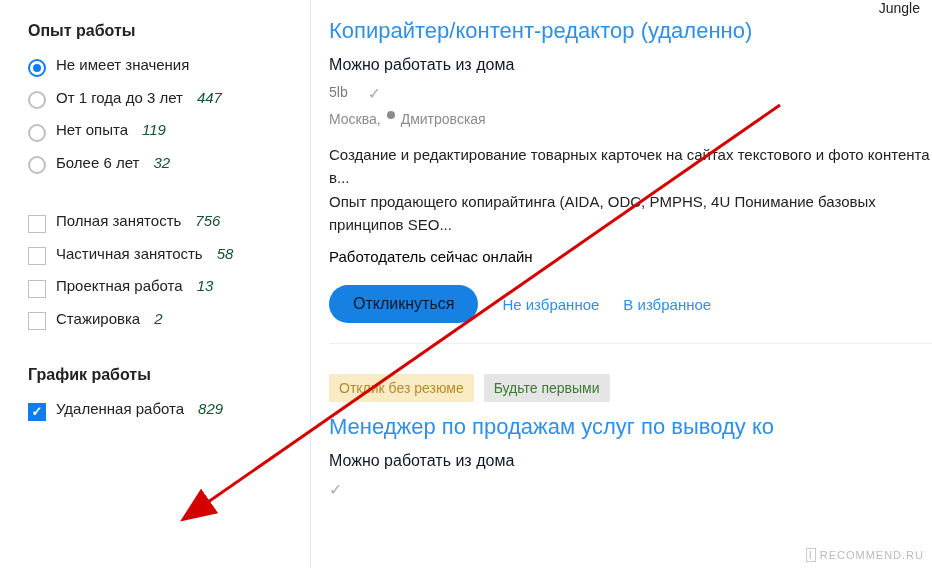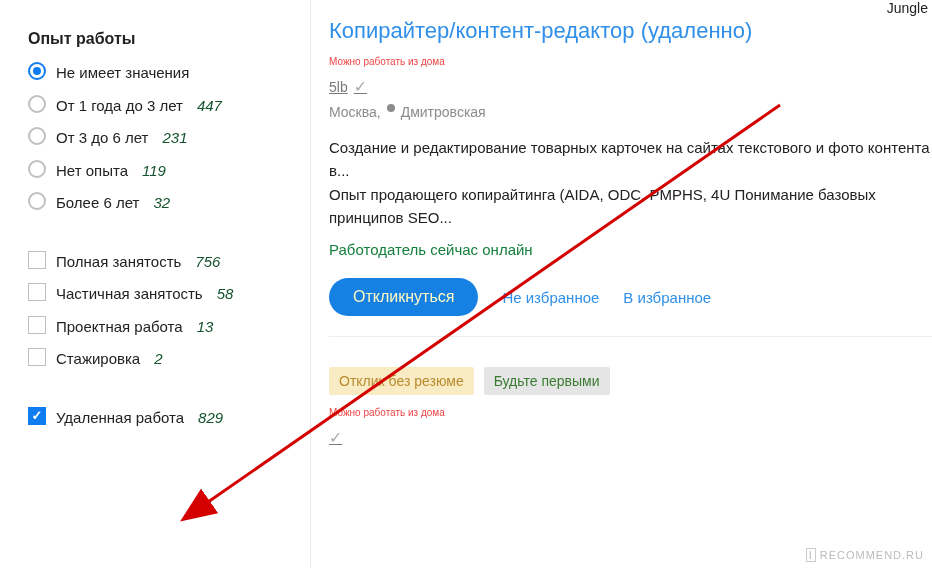--- a/index.html
+++ b/index.html
@@ -13,32 +13,32 @@
       overflow: hidden;
       position: relative;
     }
     .layout {
       display: flex;
       width: 100%;
       height: 100%;
     }
     .sidebar {
       width: 310px;
-      padding: 30px 20px 0 28px;
+      padding: 22px 20px 0 28px;
       flex-shrink: 0;
     }
     .filter-section { margin-bottom: 36px; }
     .filter-heading {
       font-weight: bold;
       font-size: 16px;
       margin-bottom: 14px;
     }
     .filter-option {
       display: flex;
-      align-items: flex-start;
+      align-items: flex-end;
       gap: 10px;
       margin-bottom: 10px;
       cursor: pointer;
       line-height: 1.5;
     }
     .radio {
       width: 18px; height: 18px; border-radius: 50%;
       border: 2px solid #bfbfbf; display: inline-block;
       flex-shrink: 0; position: relative; background: #fff;
     }
@@ -58,49 +58,49 @@
     .opt-label { font-size: 15px; }
     .opt-count { color: #14532d; font-style: italic; font-size: 15px; margin-left: 4px; }
     .content {
       flex: 1;
       border-left: 1px solid #eaeaea;
       padding-left: 18px;
       padding-top: 0;
       position: relative;
     }
     .logo-top {
-      position: absolute; right: 4px; top: 0;
+      position: absolute; right: 12px; top: 0;
       font-size: 14px; color: #222; font-weight: 500;
     }
     .card { padding: 18px 0 20px; border-bottom: 1px solid #eee; }
     .card:last-child { border-bottom: none; }
     .card-title {
       color: #2f8fe9; font-size: 22px; font-weight: 400;
       text-decoration: none; cursor: pointer; display: inline-block;
       margin-bottom: 12px;
     }
-    .card-subtitle { color: #ef4444; font-size: 10px; margin-bottom: 10px; }
+    .card-subtitle { color: #0f172a; font-size: 16px; margin-bottom: 10px; }
     .card-company {
       color: #7a7a7a; font-size: 14px; margin-bottom: 8px;
-      display: flex; align-items: center; gap: 6px; text-decoration: underline;
+      display: flex; align-items: flex-start; gap: 20px;
     }
     .check-gray { color: #aaa; font-size: 16px; }
     .card-location {
       color: #8c8c8c; font-size: 14px; margin-bottom: 16px;
       display: flex; align-items: flex-start; gap: 6px;
     }
     .metro-dot {
       display: inline-block; width: 8px; height: 8px; border-radius: 50%;
       background: #8c8c8c;
     }
     .card-desc { font-size: 15px; line-height: 1.55; margin-bottom: 12px; color: #222; }
-    .online-now { color: #15803d; font-size: 15px; margin-bottom: 20px; display: inline-block; }
+    .online-now { color: #000000; font-size: 15px; margin-bottom: 20px; display: inline-block; }
     .card-actions { display: flex; align-items: center; gap: 24px; }
     .btn-primary {
-      background: #1781e3; color: #fef9c3; border: none; border-radius: 22px;
+      background: #1781e3; color: #0f172a; border: none; border-radius: 22px;
       padding: 10px 24px; font-size: 16px; cursor: pointer;
     }
     .action-link { color: #2f8fe9; font-size: 15px; cursor: pointer; }
     .tags { display: flex; gap: 10px; margin-bottom: 12px; margin-top: 12px; }
     .tag {
       padding: 6px 10px; font-size: 14px; border-radius: 2px;
     }
     .tag-yellow { background: #f9ebc3; color: #b88b2c; }
     .tag-green { background: #e5e5e5; color: #3a7b31; }
     .arrow-overlay {
@@ -127,25 +127,20 @@
         <span class="radio checked"></span>
         <span class="opt-label">Не имеет значения</span>
       </div>
       <div class="filter-option">
         <span class="radio"></span>
         <span class="opt-label">От 1 года до 3 лет</span>
         <span class="opt-count">447</span>
       </div>
       <div class="filter-option">
         <span class="radio"></span>
-        <span class="opt-label">От 3 до 6 лет</span>
-        <span class="opt-count">231</span>
-      </div>
-      <div class="filter-option">
-        <span class="radio"></span>
         <span class="opt-label">Нет опыта</span>
         <span class="opt-count">119</span>
       </div>
       <div class="filter-option">
         <span class="radio"></span>
         <span class="opt-label">Более 6 лет</span>
         <span class="opt-count">32</span>
       </div>
     </div>
 
@@ -166,20 +161,21 @@
         <span class="opt-count">13</span>
       </div>
       <div class="filter-option">
         <span class="checkbox"></span>
         <span class="opt-label">Стажировка</span>
         <span class="opt-count">2</span>
       </div>
     </div>
 
     <div class="filter-section">
+      <div class="filter-heading">График работы</div>
       <div class="filter-option">
         <span class="checkbox checked"></span>
         <span class="opt-label">Удаленная работа</span>
         <span class="opt-count">829</span>
       </div>
     </div>
 
   </aside>
 
   <main class="content">
@@ -205,20 +201,21 @@
         <span class="action-link">Не избранное</span>
         <span class="action-link">В избранное</span>
       </div>
     </article>
 
     <article class="card">
       <div class="tags">
         <span class="tag tag-yellow">Отклик без резюме</span>
         <span class="tag tag-green">Будьте первыми</span>
       </div>
+      <a class="card-title">Менеджер по продажам услуг по выводу ко</a>
       <div class="card-subtitle">Можно работать из дома</div>
       <div class="card-company">
         <span class="check-gray">✓</span>
       </div>
     </article>
 
   </main>
 </div>
 
 <svg class="arrow-overlay" width="932" height="568">

